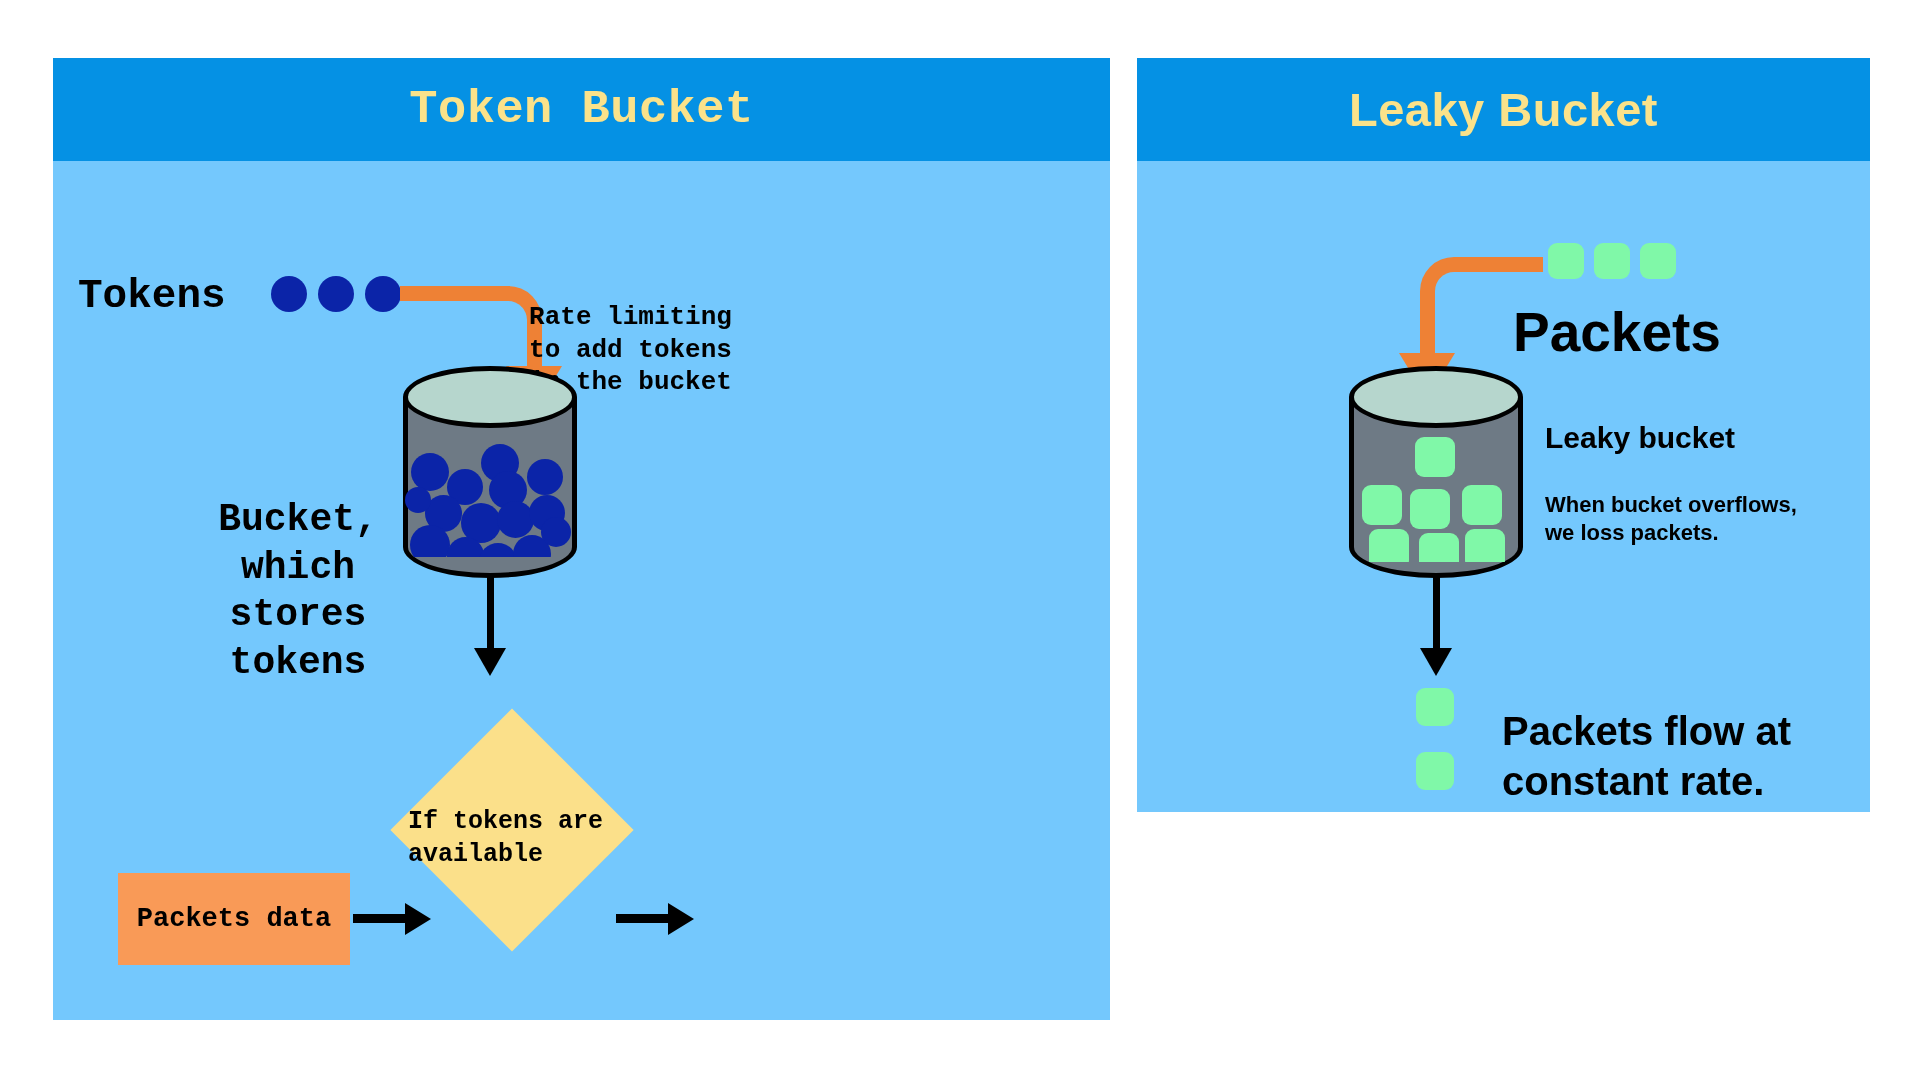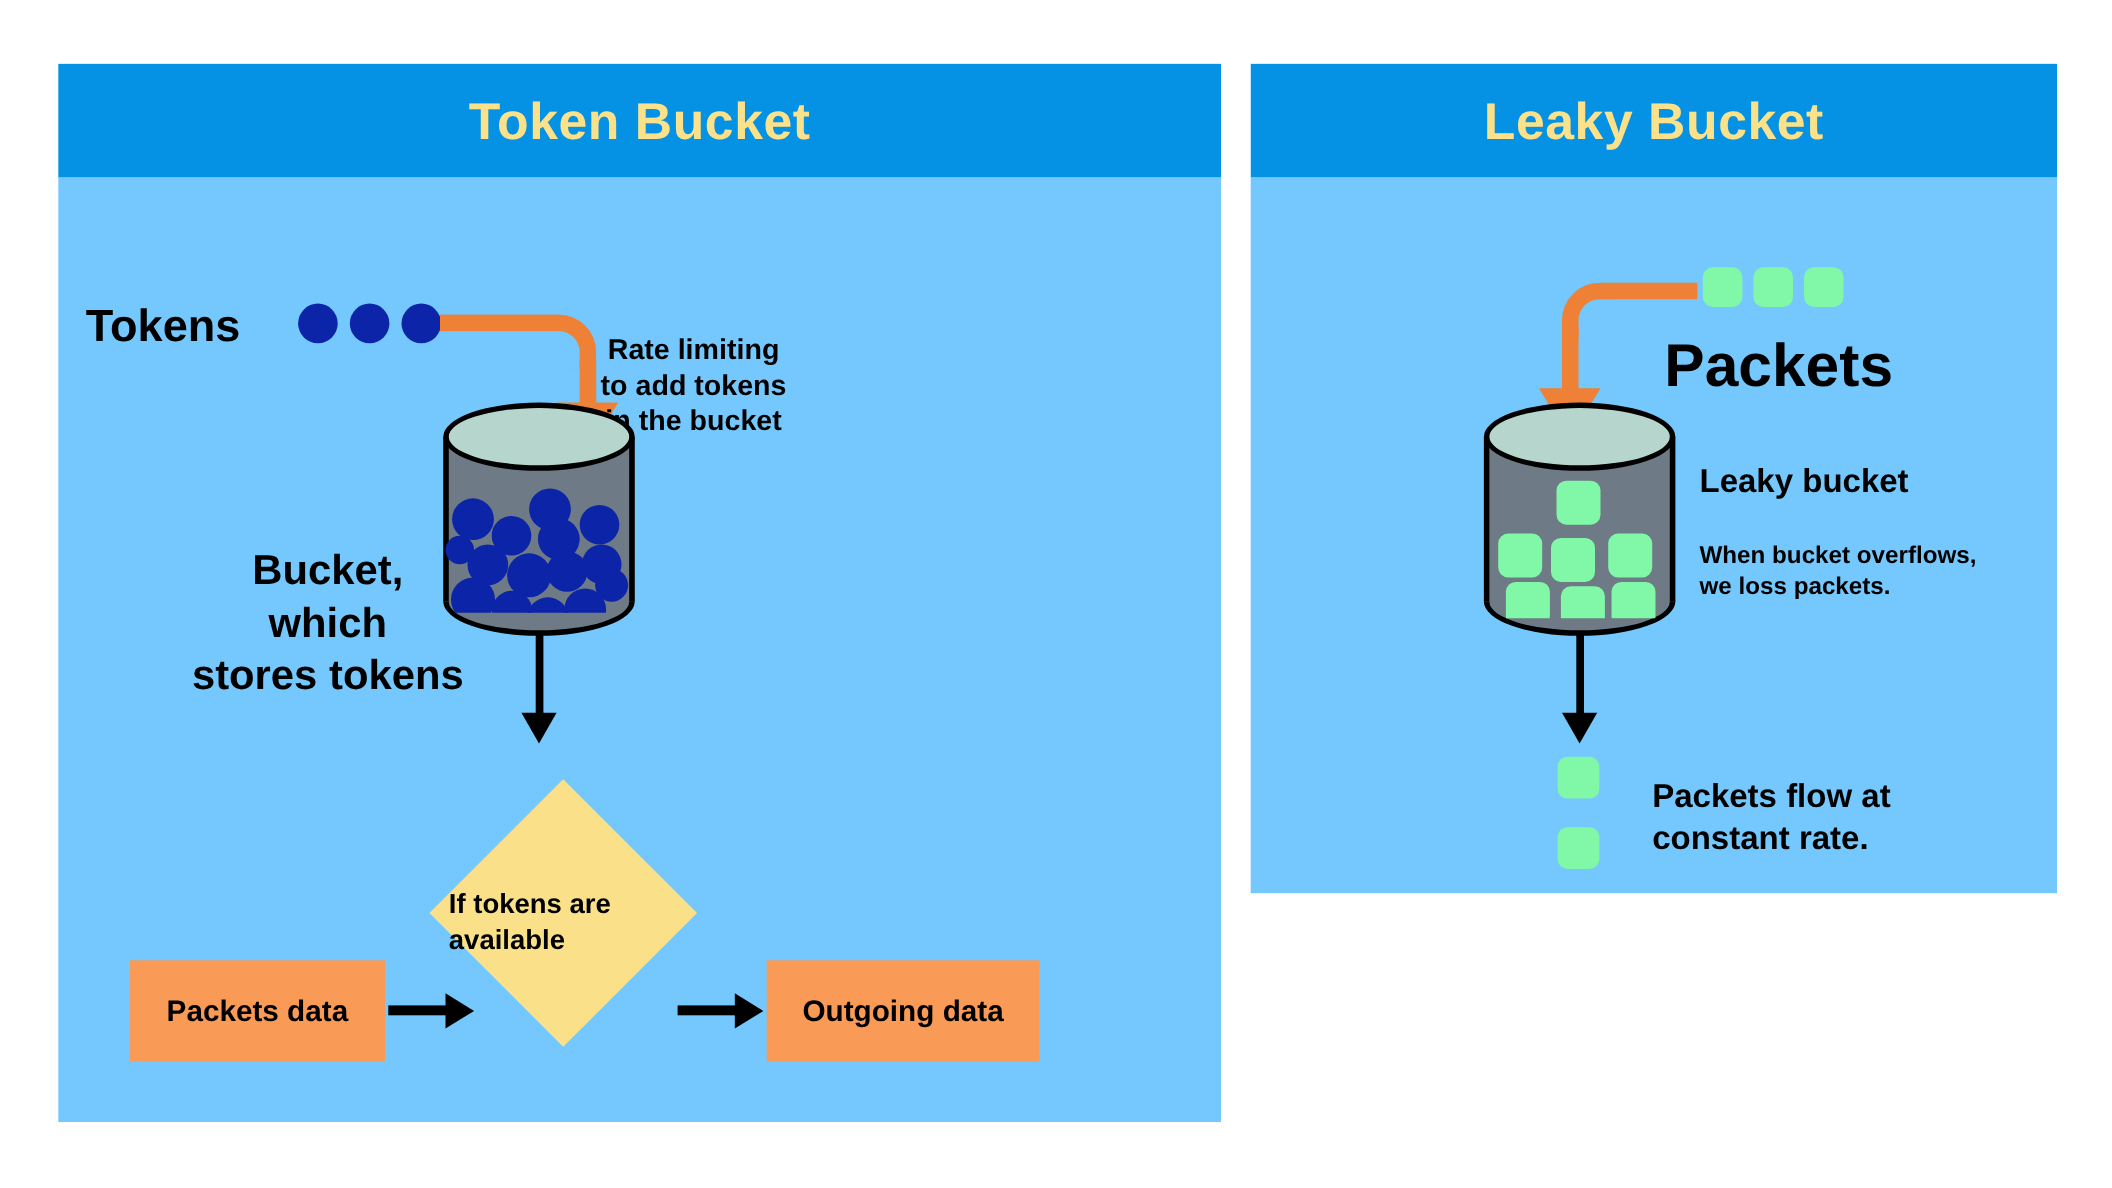--- a/index.html
+++ b/index.html
@@ -13,21 +13,21 @@
     position: relative;
     overflow: hidden;
     font-family: "Liberation Sans", sans-serif;
   }
 
   .panel {
     position: absolute;
     background: #74C8FD;
     overflow: hidden;
   }
-  #panel-token  { left: 53px;  top: 58px; width: 1057px; height: 962px; }
+  #panel-token  { left: 53px;  top: 58px; width: 1057px; height: 962px; font-family: Liberation Mono, monospace; }
   #panel-leaky  { left: 1137px; top: 58px; width: 733px;  height: 754px; }
 
   .panel-header {
     position: absolute;
     left: 0; top: 0;
     width: 100%;
     height: 103px;
     background: #0591E4;
     display: flex;
     align-items: center;
@@ -231,21 +231,20 @@
     <div class="arrow-line-h" style="left:300px; top:753px; width:55px;"></div>
     <div class="arrow-head-right" style="left:352px; top:742px;"></div>
 
     <div class="diamond-shape" style="left:373px; top:583px; width:172px; height:172px;"></div>
     <div class="diamond-text" style="left:355px; top:645px; width:210px;">If tokens are
 available</div>
 
     <div class="arrow-line-h" style="left:563px; top:753px; width:55px;"></div>
     <div class="arrow-head-right" style="left:615px; top:742px;"></div>
 
-    <div class="proc-box" style="left:644px; top:712px; width:248px; height:92px;">Outgoing data</div>
 
   </div>
 </div>
 
 <div class="panel" id="panel-leaky">
 
   <div class="panel-header">
     <div class="panel-title">Leaky Bucket</div>
   </div>
 
@@ -282,17 +281,17 @@
     <div class="lbl" style="left:408px; top:330px; width:340px; font-size:22px;">When bucket overflows,
 we loss packets.</div>
 
     <div class="arrow-line-v" style="left:296px; top:415px; height:78px;"></div>
     <div class="arrow-head-down" style="left:283px; top:487px;"></div>
 
     <div class="packet-sq" style="left:279px; top:527px; width:38px; height:38px;"></div>
     <div class="packet-sq" style="left:279px; top:591px; width:38px; height:38px;"></div>
     <div class="packet-sq" style="left:279px; top:655px; width:38px; height:38px;"></div>
 
-    <div class="lbl" style="left:365px; top:545px; width:320px; font-size:30px;">Packets flow at
+    <div class="lbl" style="left:365px; top:545px; width:320px; font-size:40px;">Packets flow at
 constant rate.</div>
 
   </div>
 </div>
 
 </body></html>

